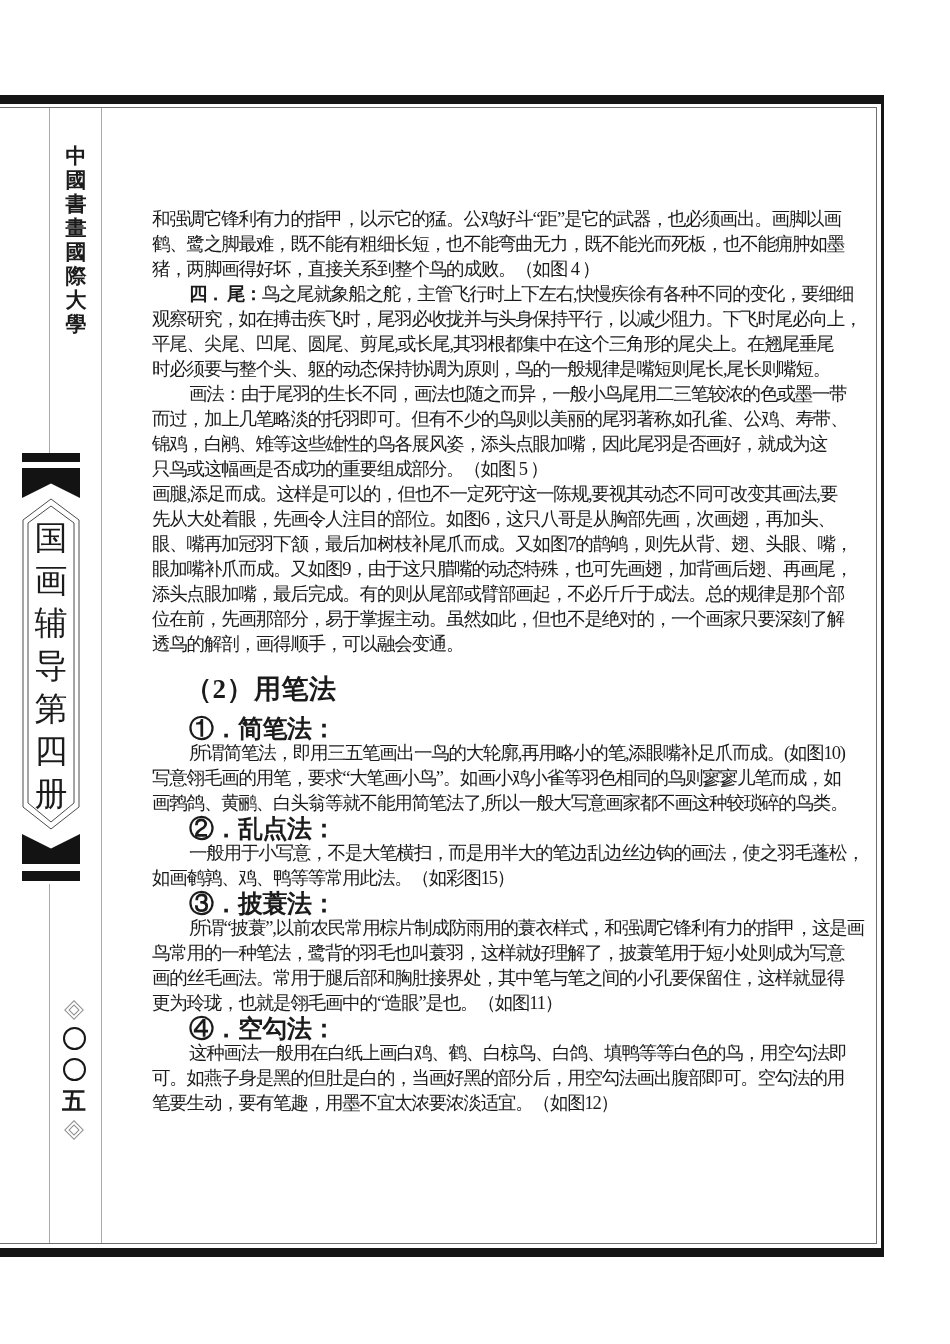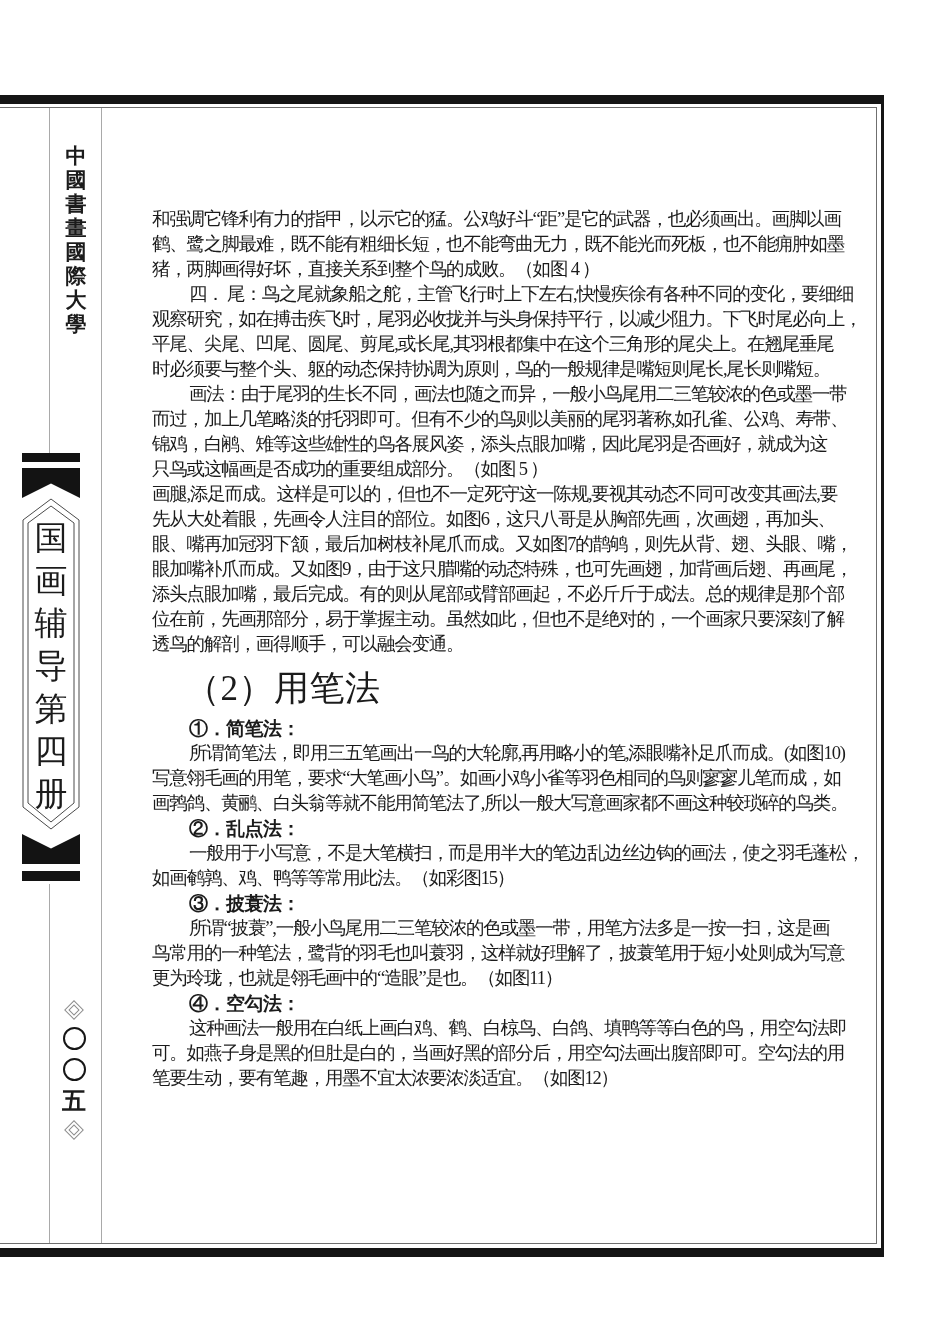--- a/index.html
+++ b/index.html
@@ -48,24 +48,24 @@
   }
   .dia-outer{width:12px;height:12px;border:1px solid #8d8d8d;transform:rotate(45deg);
     display:flex;align-items:center;justify-content:center;margin:2px 0;}
   .dia-inner{width:6px;height:6px;border:1px solid #8d8d8d;}
   .folio-circle{width:19px;height:19px;border:2.5px solid #161616;border-radius:50%;box-sizing:content-box;}
   .folio-char{font-size:24px;font-weight:600;line-height:24px;}
   
   .content{position:absolute;left:152px;top:207px;width:730px;}
   .line{font-size:18.5px;letter-spacing:-1.2px;line-height:25px;height:25px;white-space:nowrap;}
   .line.indent{padding-left:37px;}
-  .line b{font-weight:normal;}
-  .heading{font-size:35px;font-weight:normal;letter-spacing:0.5px;padding-left:33px;
+  .line b{font-weight:bold;}
+  .heading{font-size:27px;font-weight:bold;letter-spacing:0.5px;padding-left:33px;
     margin:16px 0 11px 0;line-height:32px;}
-  .sub{font-size:19px;font-weight:bold;letter-spacing:-0.5px;padding-left:37px;line-height:25px;height:25px;}
+  .sub{font-size:25px;font-weight:bold;letter-spacing:-0.5px;padding-left:37px;line-height:25px;height:25px;}
 </style>
 </head>
 <body>
 
 <div class="frame-outer"></div>
 <div class="frame-inner"></div>
 
 <div class="vline vline1a"></div>
 <div class="vline vline1b"></div>
 <div class="vline vline2"></div>
@@ -147,22 +147,23 @@
       <div class="line">写意翎毛画的用笔，要求“大笔画小鸟”。如画小鸡小雀等羽色相同的鸟则寥寥儿笔而成，如</div>
       <div class="line">画鹁鸽、黄鹂、白头翁等就不能用简笔法了,所以一般大写意画家都不画这种较琐碎的鸟类。</div>
     </div>
     <div class="sub">②．乱点法：</div>
     <div class="para">
       <div class="line indent">一般用于小写意，不是大笔横扫，而是用半大的笔边乱边丝边钩的画法，使之羽毛蓬松，</div>
       <div class="line">如画鹌鹑、鸡、鸭等等常用此法。（如彩图15）</div>
     </div>
     <div class="sub">③．披蓑法：</div>
     <div class="para">
-      <div class="line indent">所谓“披蓑”,一般小鸟尾用二三笔较浓的色或墨一带，用笔方法多是一按一扫，这是画</div>
+      <div class="line indent">所谓“披蓑”,以前农民常用棕片制成防雨用的蓑衣样式，和强调它锋利有力的指甲，这是画</div>
       <div class="line">鸟常用的一种笔法，鹭背的羽毛也叫蓑羽，这样就好理解了，披蓑笔用于短小处则成为写意</div>
+      <div class="line">画的丝毛画法。常用于腿后部和胸肚接界处，其中笔与笔之间的小孔要保留住，这样就显得</div>
       <div class="line">更为玲珑，也就是翎毛画中的“造眼”是也。（如图11）</div>
     </div>
     <div class="sub">④．空勾法：</div>
     <div class="para">
       <div class="line indent">这种画法一般用在白纸上画白鸡、鹤、白椋鸟、白鸽、填鸭等等白色的鸟，用空勾法即</div>
       <div class="line">可。如燕子身是黑的但肚是白的，当画好黑的部分后，用空勾法画出腹部即可。空勾法的用</div>
       <div class="line">笔要生动，要有笔趣，用墨不宜太浓要浓淡适宜。（如图12）</div>
     </div>
   </div>
 

